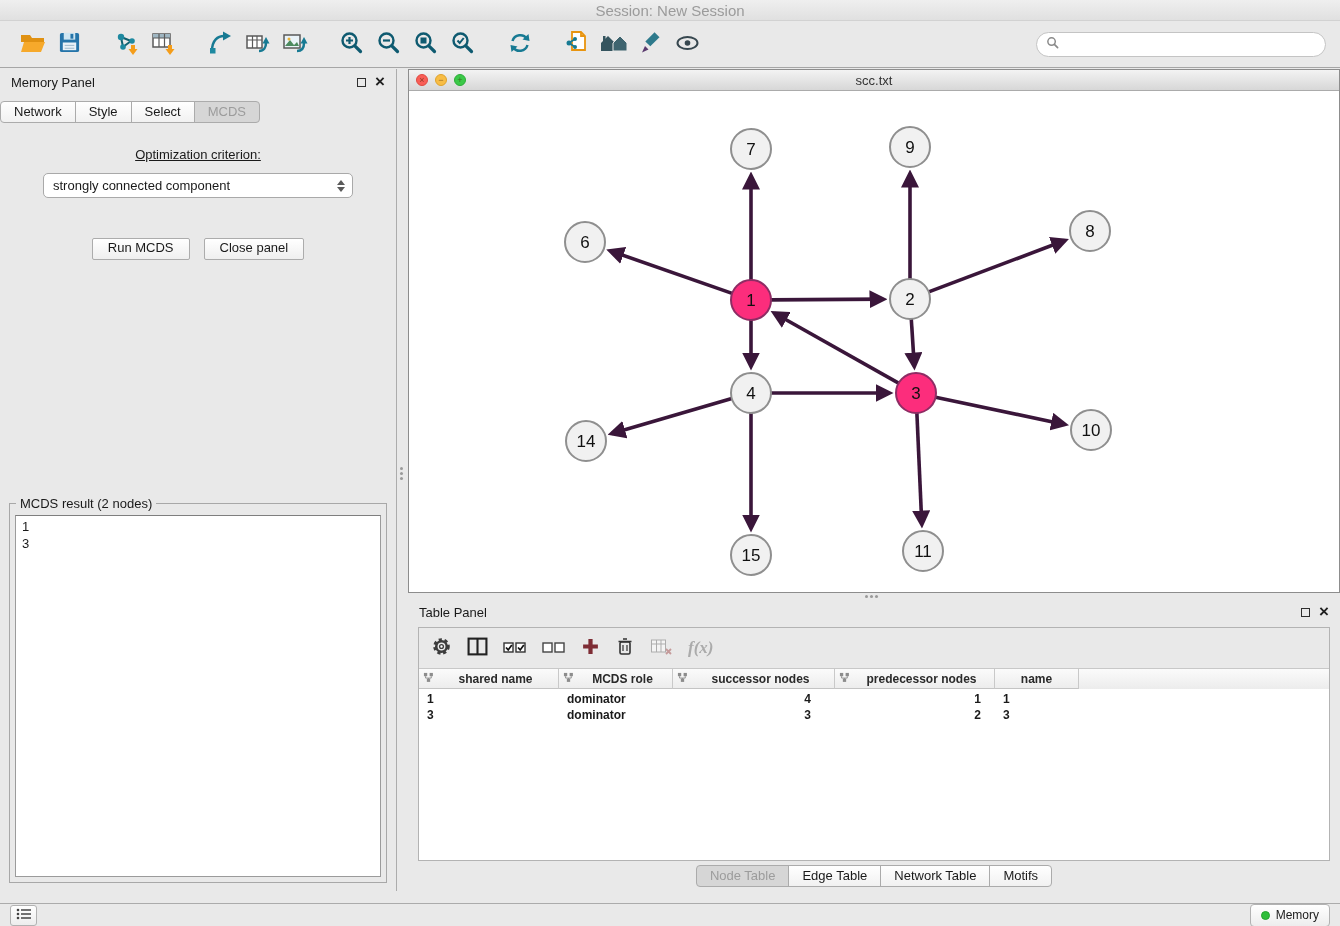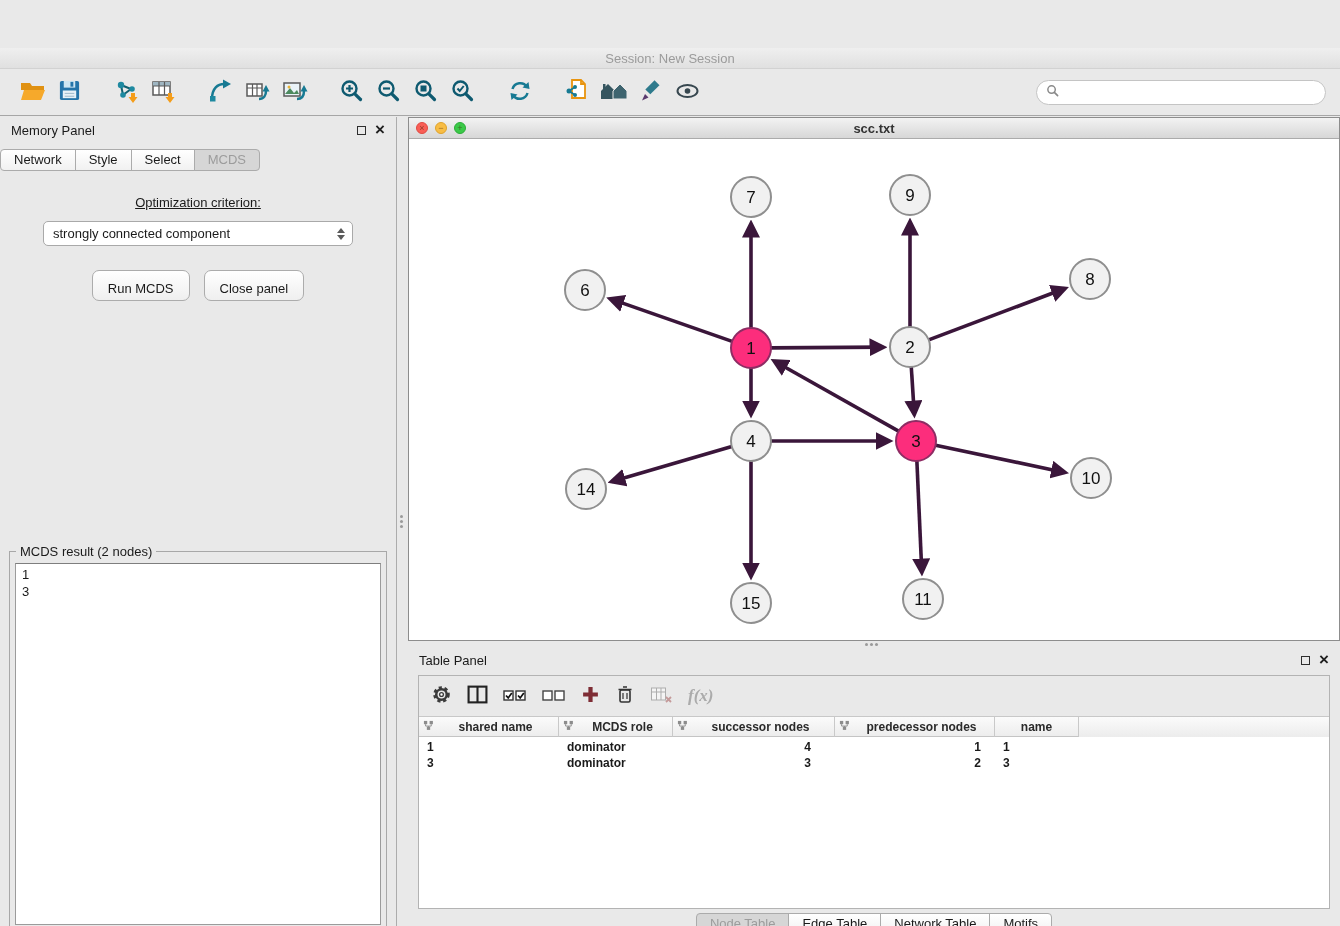--- a/index.html
+++ b/index.html
@@ -1,21 +1,21 @@
 <!DOCTYPE html>
 <html><head>
 <meta charset="utf-8">
 <style>
   * { box-sizing: border-box; margin: 0; padding: 0; }
   html, body { width: 1340px; height: 926px; overflow: hidden; }
   body { font-family: "Liberation Sans", sans-serif; font-size: 13px; color: #1a1a1a; background: #E9E9E9; }
   .app { position: relative; width: 1340px; height: 926px; background: #E9E9E9; }
 
   
-  .titlebar { height: 21px; background: linear-gradient(#EFEFEF, #E0E0E0); text-align: center; line-height: 21px; color: #9B9B9B; font-size: 13px; border-bottom: 1px solid #D2D2D2; margin-top: 48px; }
+  .titlebar { height: 21px; background: linear-gradient(#EFEFEF, #E0E0E0); text-align: center; line-height: 21px; color: #9B9B9B; font-size: 15px; border-bottom: 1px solid #D2D2D2; }
 
   
   .toolbar { height: 47px; background: #E9E9E9; border-bottom: 1px solid #A6A6A6; display: flex; align-items: center; padding: 0 14px; }
   .tbtn { width: 37px; height: 40px; display: flex; align-items: center; justify-content: center; flex: none; }
   .tgap { width: 20px; flex: none; }
   .search { margin-left: auto; width: 290px; height: 25px; background: #fff; border: 1px solid #C4C4C4; border-radius: 13px; display: flex; align-items: center; padding: 0 9px; gap: 5px; }
   .search input { border: none; outline: none; flex: 1; font-size: 13px; background: transparent; font-family: "Liberation Sans", sans-serif; }
 
   
   .main { position: absolute; top: 69px; bottom: 35px; left: 0; right: 0; display: flex; }
@@ -35,39 +35,39 @@
 
   .cp-tabs { margin-top: 6px; }
   .cp-content { flex: 1; display: flex; flex-direction: column; align-items: center; padding-top: 24px; min-height: 0; }
   .opt-label { font-size: 13px; margin-bottom: 11px; text-decoration: underline; }
   .dropdown { width: 310px; height: 25px; background: #fff; border: 1px solid #A9A9A9; border-radius: 5px; display: flex; align-items: center; padding: 0 4px 0 9px; margin-bottom: 24px; }
   .dropdown .val { flex: 1; text-align: left; font-size: 13px; }
   .spin { width: 14px; display: flex; flex-direction: column; align-items: center; gap: 2px; }
   .tri-up { width: 0; height: 0; border-left: 4px solid transparent; border-right: 4px solid transparent; border-bottom: 5px solid #5A5A5A; }
   .tri-down { width: 0; height: 0; border-left: 4px solid transparent; border-right: 4px solid transparent; border-top: 5px solid #5A5A5A; }
   .btnrow { display: flex; gap: 14px; }
-  .btn { border: 1px solid #ACACAC; border-radius: 7px; background: linear-gradient(#FFFFFF, #EFEFEF); padding: 10px 15px 4px; font-size: 13px; color: #1a1a1a; }
+  .btn { border: 1px solid #ACACAC; border-radius: 2px; background: linear-gradient(#FFFFFF, #EFEFEF); padding: 1px 15px 4px; font-size: 13px; color: #1a1a1a; margin-top: 16px; }
   .cp-spacer { flex: 1; }
 
   .result-box { margin: 0 9px 8px; align-self: stretch; border: 1px solid #A8A8A8; position: relative; padding: 11px 5px 5px; height: 380px; flex: none; }
   .result-legend { position: absolute; top: -8px; left: 6px; background: #E9E9E9; padding: 0 4px; font-size: 13px; }
   .result-area { width: 100%; height: 100%; background: #fff; border: 1px solid #9B9B9B; border-top-color: #7E7E7E; font-size: 13px; padding: 2px 6px; white-space: pre; line-height: 17px; overflow: hidden; }
 
   
   .right-col { flex: 1; display: flex; flex-direction: column; padding-left: 11px; position: relative; background: #E9E9E9; min-width: 0; }
   .dots-v { position: absolute; left: 3px; top: 398px; width: 3px; height: 3px; border-radius: 50%; background: #9A9A9A; box-shadow: 0 5px 0 #9A9A9A, 0 10px 0 #9A9A9A; }
 
   .network-window { height: 524px; flex: none; border: 1px solid #8D8D8D; display: flex; flex-direction: column; background: #fff; }
   .inner-titlebar { height: 21px; flex: none; background: linear-gradient(#F3F3F3, #D7D7D7); border-bottom: 1px solid #ABABAB; display: flex; align-items: center; padding: 0 7px; position: relative; }
   .lights { display: flex; gap: 7px; z-index: 2; }
   .light { width: 12px; height: 12px; border-radius: 50%; display: flex; align-items: center; justify-content: center; font-size: 9px; color: rgba(60,30,0,0.55); line-height: 1; }
   .light.red { background: #F95E56; border: 1px solid #E04A42; }
   .light.yellow { background: #F8BD45; border: 1px solid #DFA32C; }
   .light.green { background: #3BC948; border: 1px solid #2BAD38; }
-  .inner-title { position: absolute; left: 0; right: 0; text-align: center; font-size: 13px; color: #333; font-weight: bold; }
+  .inner-title { position: absolute; left: 0; right: 0; text-align: center; font-size: 13px; color: #333; font-weight: normal; }
   .canvas { flex: 1; position: relative; background: #fff; overflow: hidden; }
   svg.graph { position: absolute; left: 0; top: 0; }
 
   .h-splitter { height: 6px; flex: none; position: relative; }
   .dots-h { position: absolute; left: 49%; top: 2px; width: 3px; height: 3px; border-radius: 50%; background: #9A9A9A; box-shadow: 5px 0 0 #9A9A9A, 10px 0 0 #9A9A9A; }
 
   
   .table-panel { flex: 1; background: #E9E9E9; display: flex; flex-direction: column; min-height: 0; }
   .table-box { margin: 2px 10px 0; border: 1px solid #B3B3B3; flex: 1; display: flex; flex-direction: column; background: #fff; min-height: 0; font-weight: bold; }
   .table-toolbar { height: 41px; flex: none; background: #E9E9E9; border-bottom: 1px solid #C8C8C8; display: flex; align-items: center; padding: 0 12px; gap: 15px; }
@@ -80,21 +80,21 @@
   .c1 { width: 140px; } .c2 { width: 114px; } .c3 { width: 162px; } .c4 { width: 160px; } .c5 { width: 84px; }
   .tbody { flex: 1; background: #fff; overflow: hidden; padding-top: 2px; }
   .trow { display: flex; height: 16px; font-size: 12px; align-items: center; }
   .td { padding: 0 8px; overflow: hidden; white-space: nowrap; }
   .td.r3 { text-align: right; padding-right: 24px; }
   .td.r4 { text-align: right; padding-right: 14px; }
 
   .table-tabs { height: 30px; flex: none; display: flex; justify-content: center; align-items: center; }
 
   
-  .statusbar { position: absolute; bottom: 0; left: 0; right: 0; height: 35px; border-top: 1px solid #ABABAB; background: #E9E9E9; display: flex; align-items: center; padding: 0 10px; }
+  .statusbar { position: absolute; bottom: 0; left: 0; right: 0; height: 23px; border-top: 1px solid #ABABAB; background: #E9E9E9; display: flex; align-items: center; padding: 0 10px; }
   .status-left-btn { width: 27px; height: 21px; border: 1px solid #B2B2B2; border-radius: 3px; background: linear-gradient(#FFF, #EDEDED); display: flex; align-items: center; justify-content: center; }
   .memory-btn { margin-left: auto; height: 23px; border: 1px solid #B2B2B2; border-radius: 4px; background: linear-gradient(#FFF, #EDEDED); display: flex; align-items: center; gap: 6px; padding: 0 10px; font-size: 12px; }
   .memdot { width: 9px; height: 9px; border-radius: 50%; background: #2FBE3A; border: 1px solid #23A32E; }
 </style>
 </head>
 <body>
 
 <div class="app">
 
   <div class="titlebar">Session: New Session</div>

